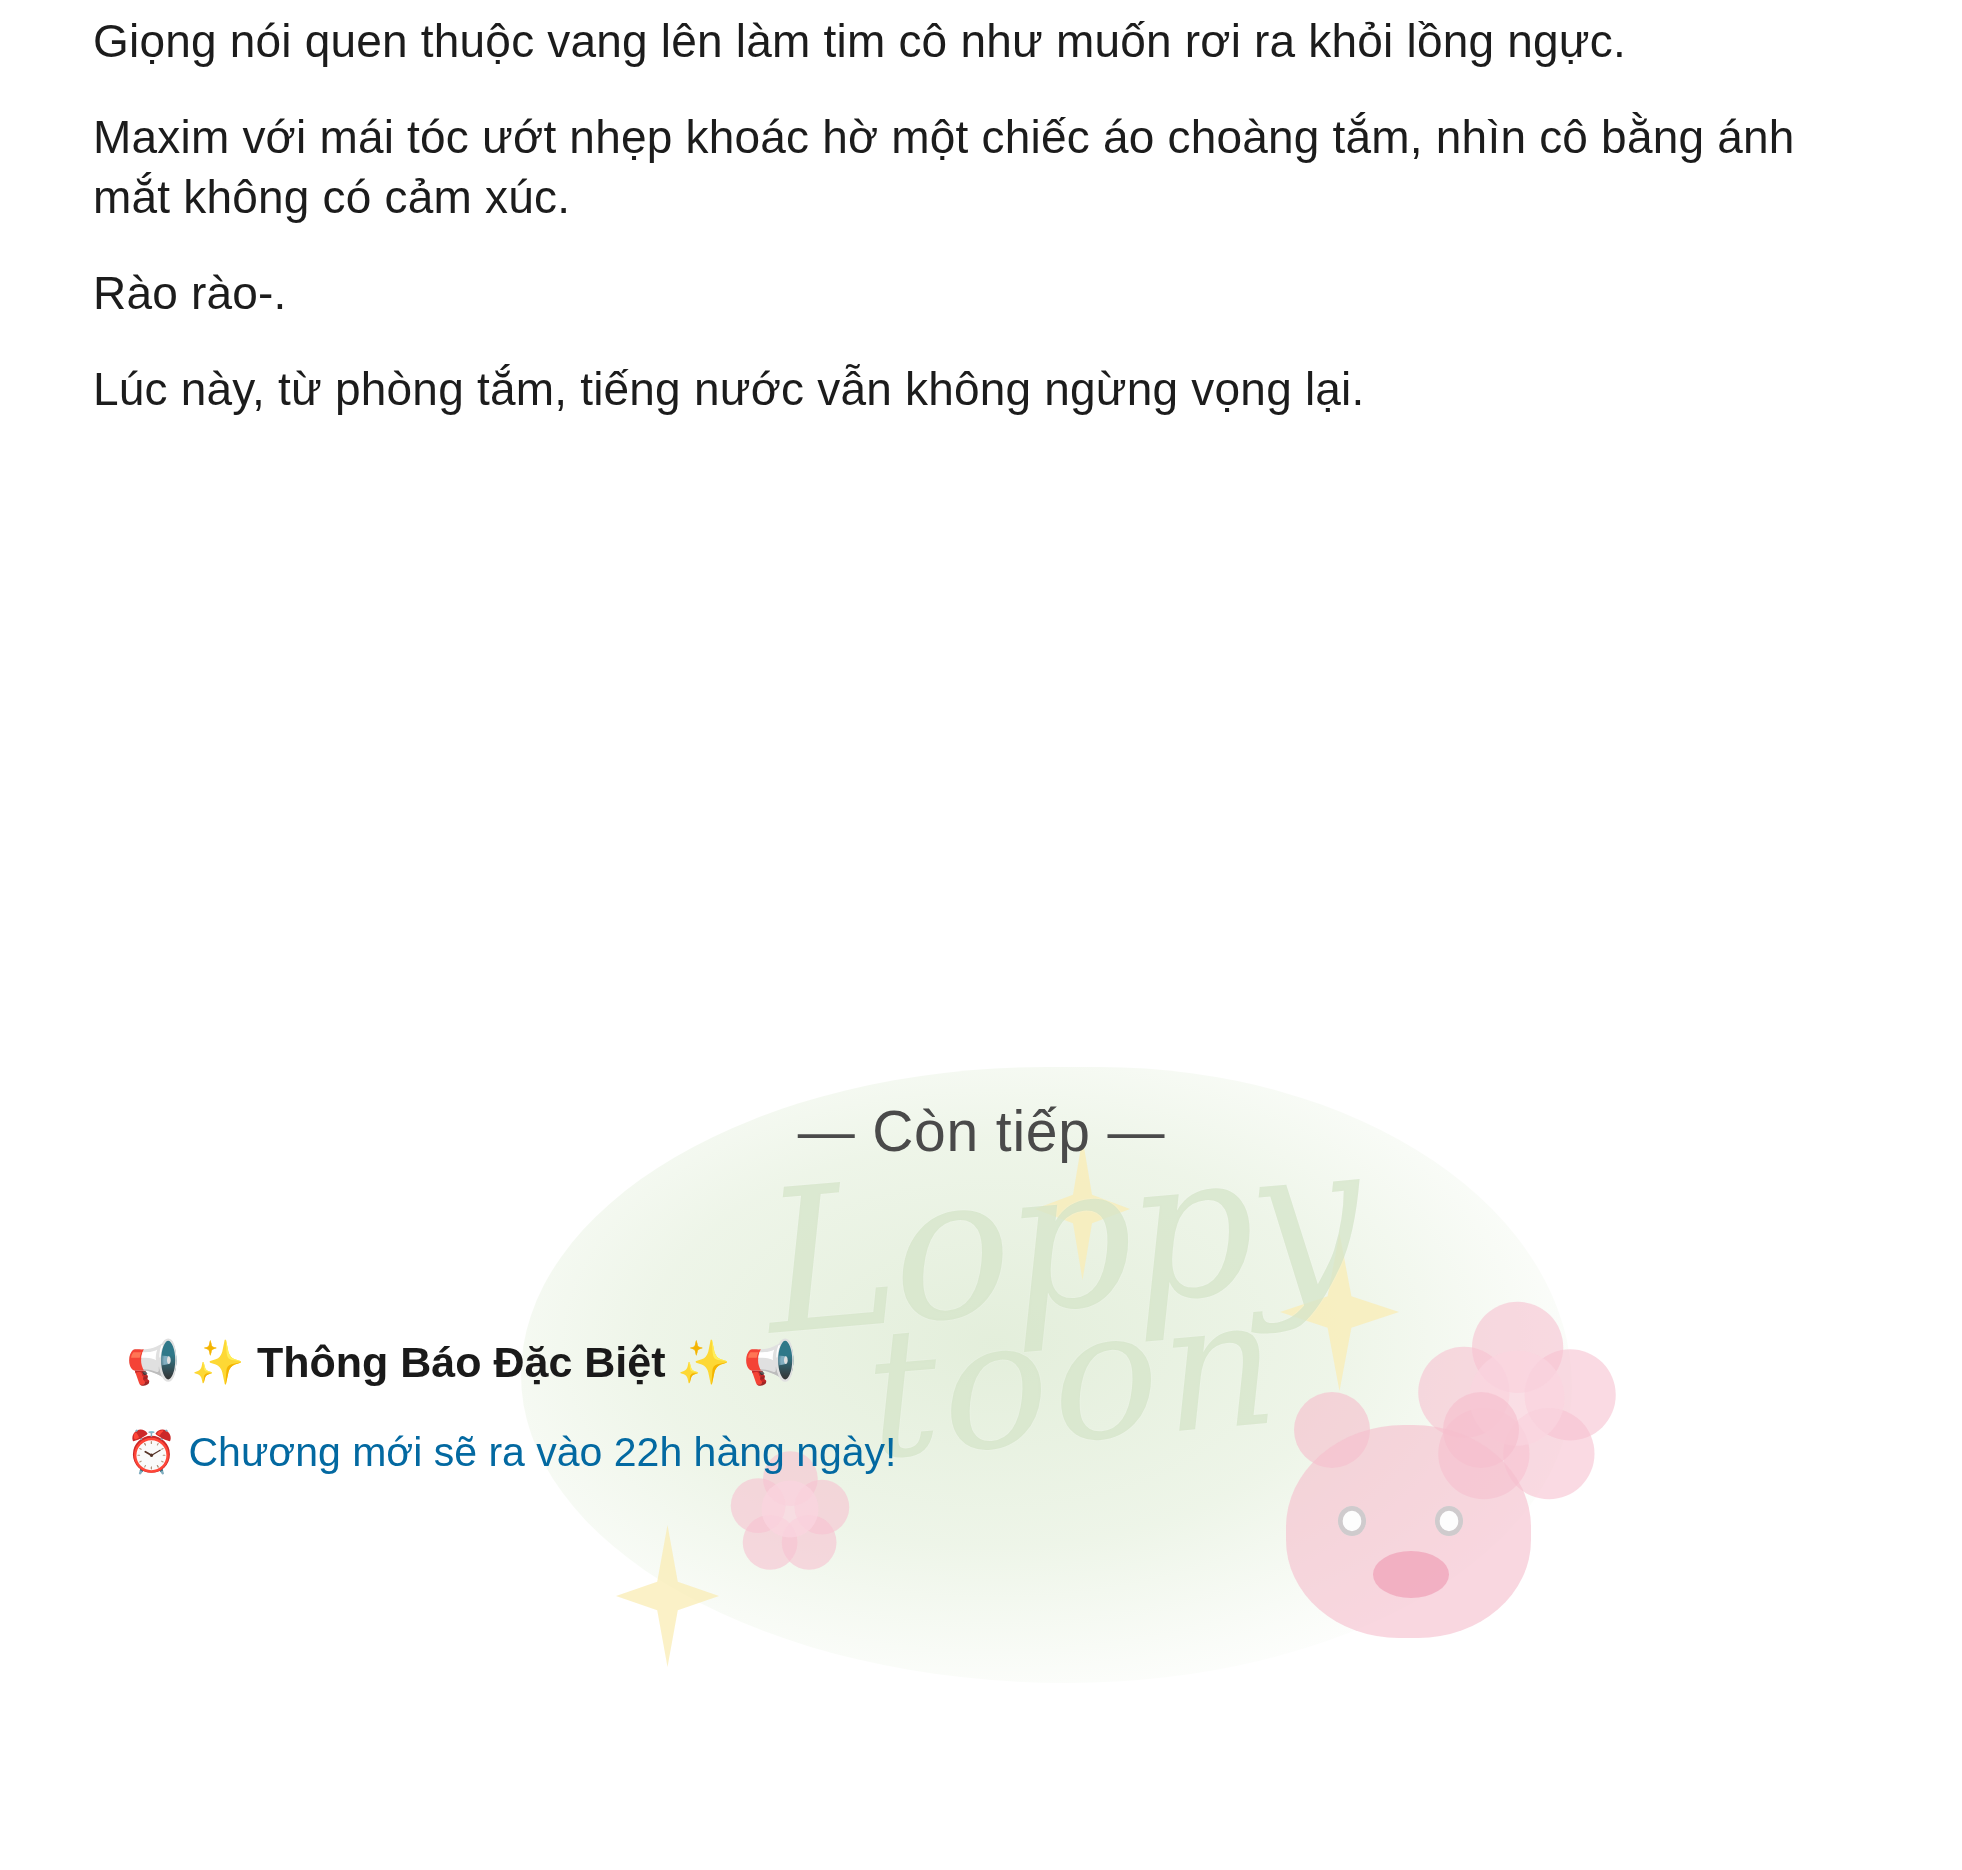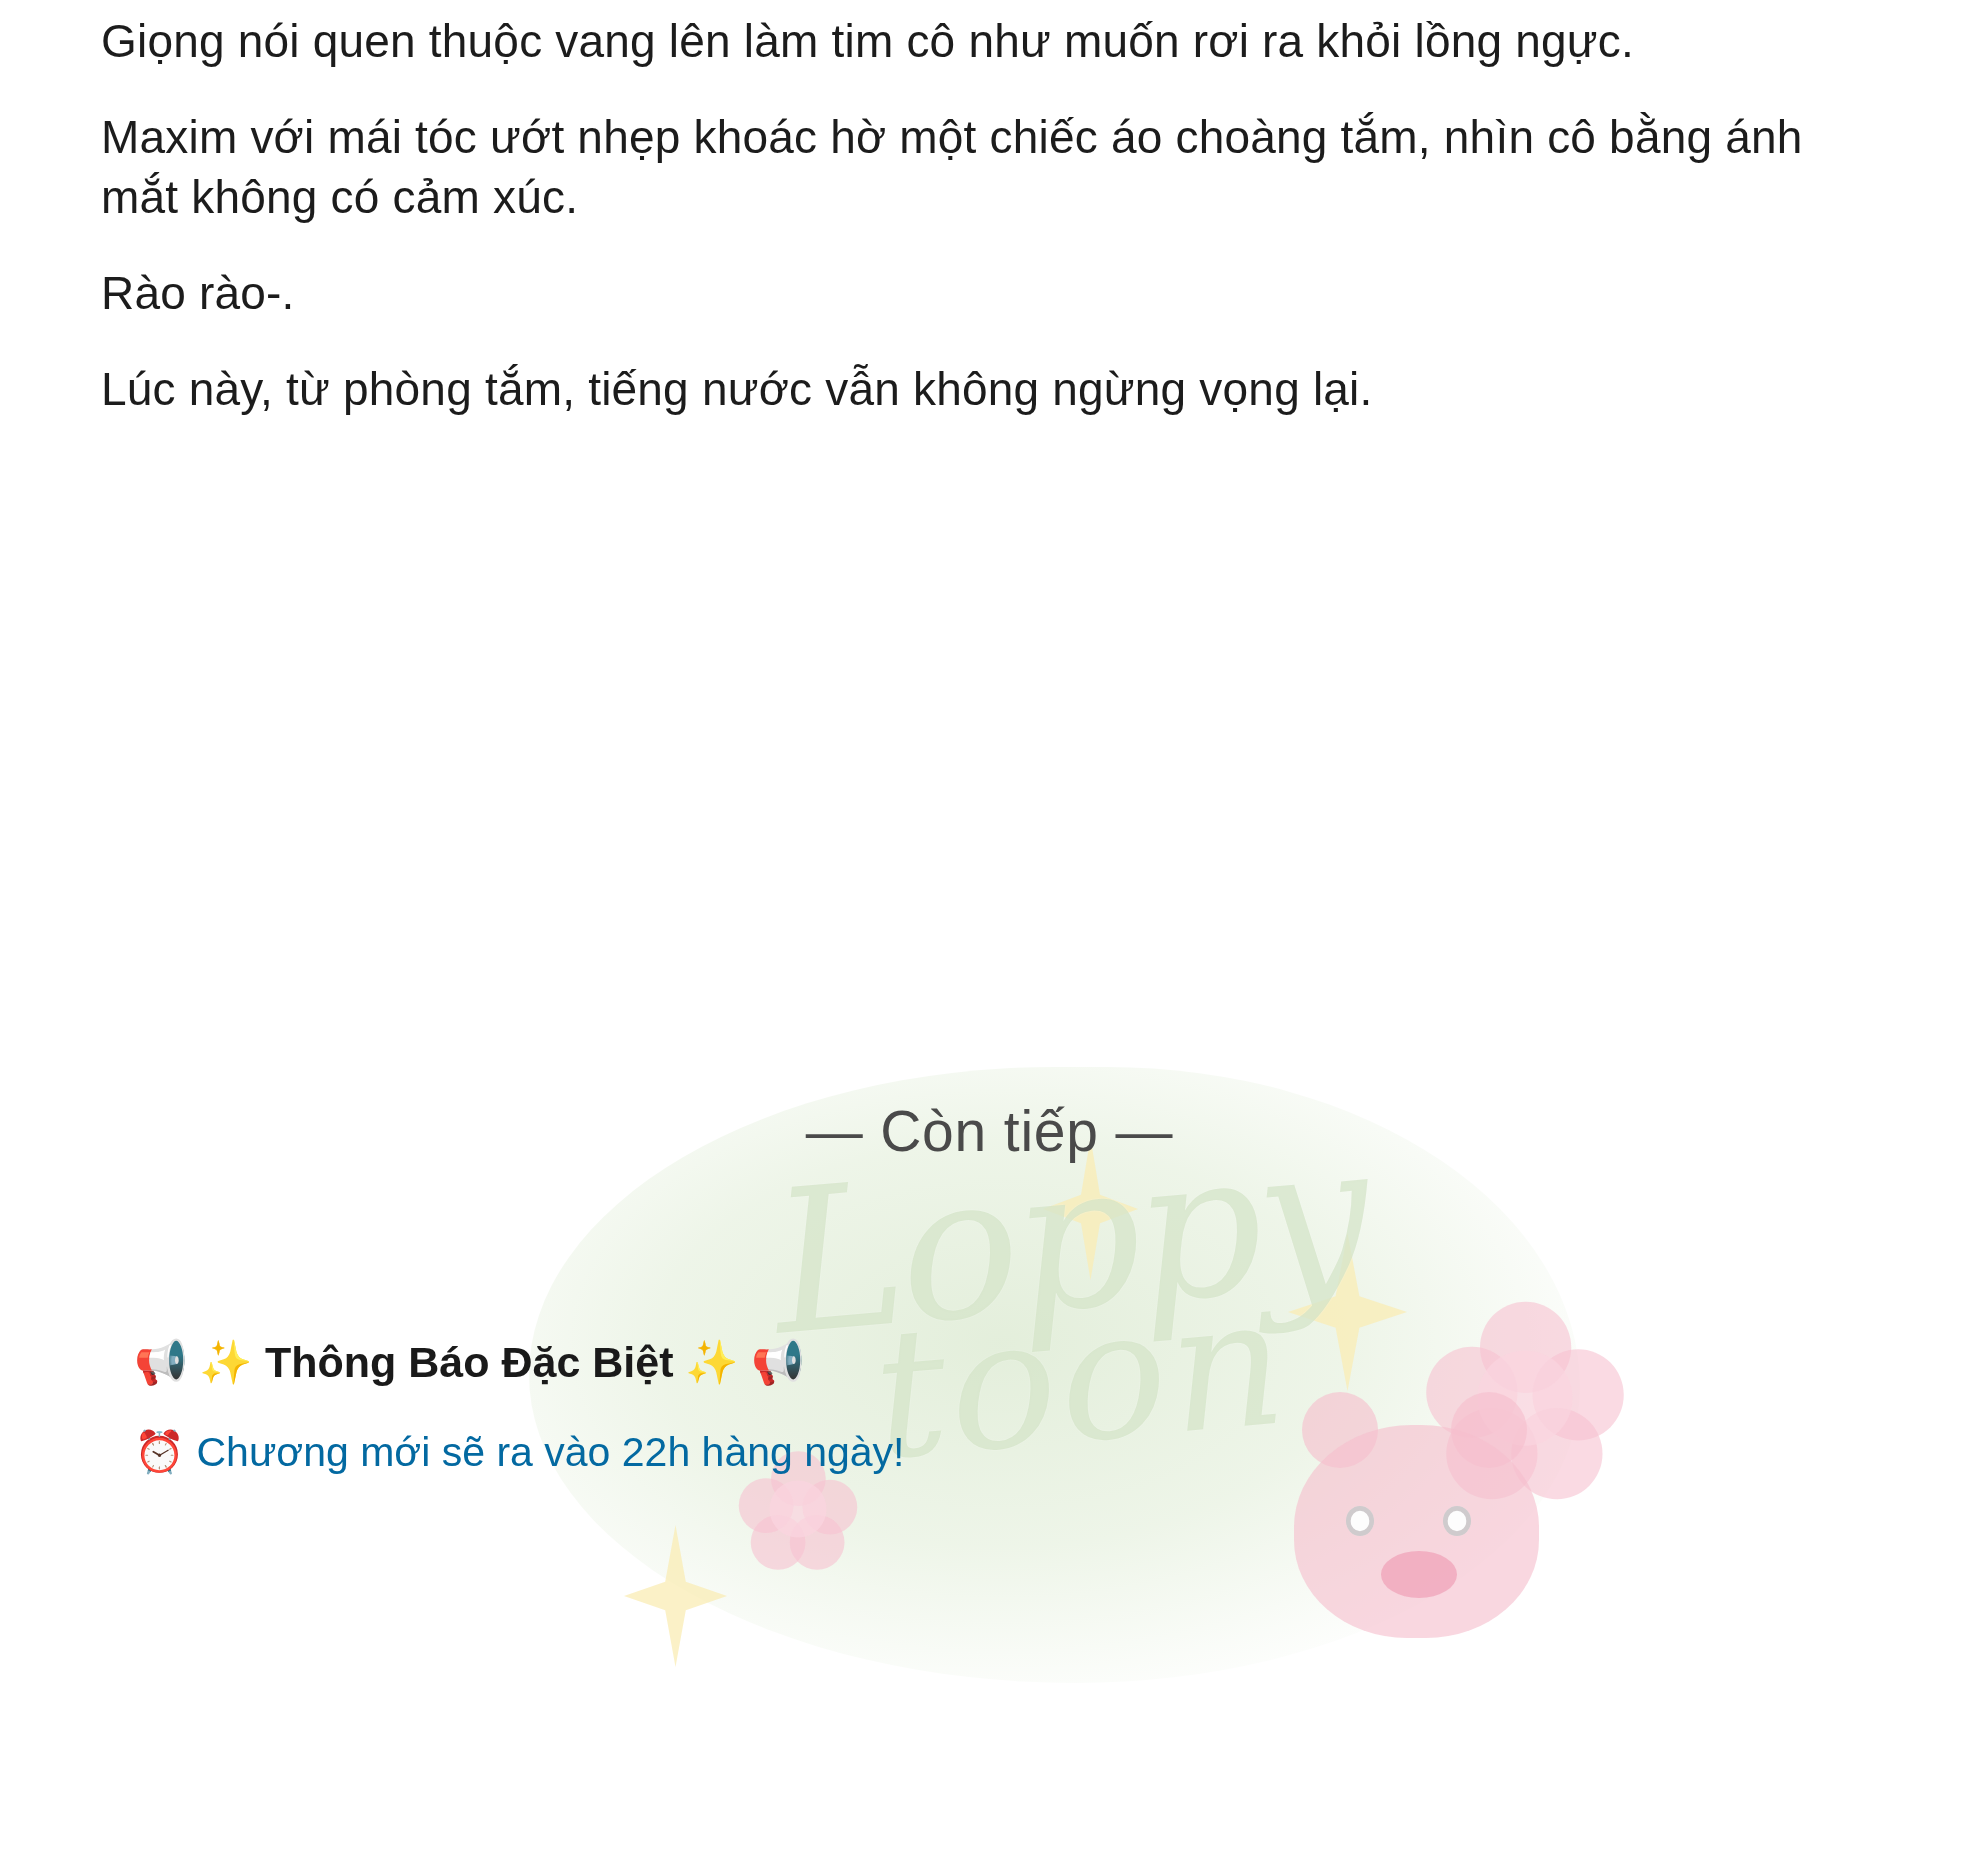--- a/index.html
+++ b/index.html
@@ -11,21 +11,21 @@
     width: 1963px;
     height: 1870px;
     position: relative;
     overflow: hidden;
     font-family: "Liberation Sans", sans-serif;
     color: #222222;
   }
 
   #reader {
     position: absolute;
-    left: 8px;
+    left: 0;
     top: 0;
     width: 1704px;
     height: 1870px;
   }
 
   .story-body {
     position: absolute;
     left: 93px;
     top: 0;
     width: 1730px;

